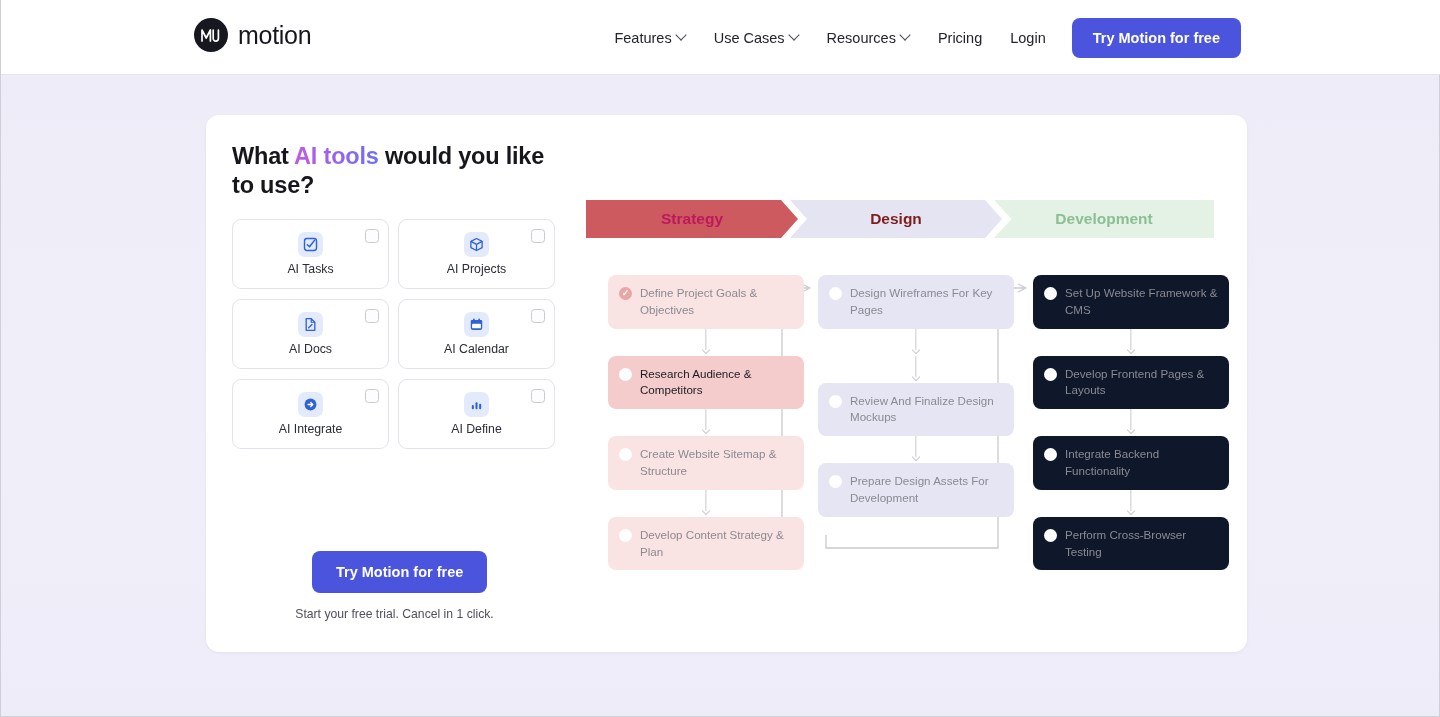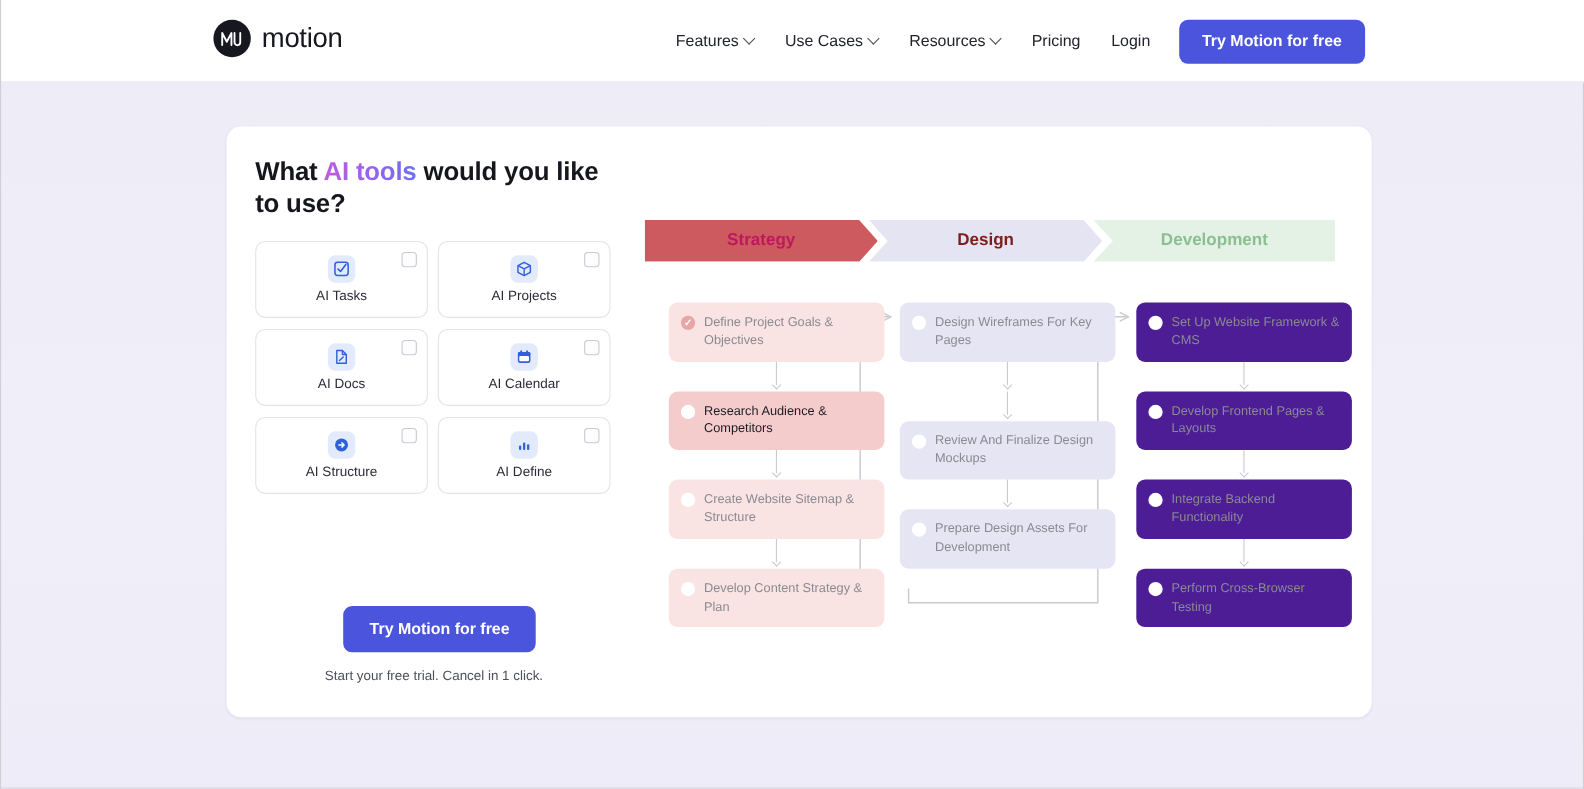--- a/index.html
+++ b/index.html
@@ -186,21 +186,21 @@
   
   .c-s { background: #fae3e3; color: #8a8a92; }
   .c-s .bullet { background: #fff; }
   .c-s.done .bullet { background: #e8a6a6; }
   .c-s.active { background: #f4cccc; color: #1b1c22; font-weight: normal; }
   .c-s.active .bullet { background: #fff; }
   
   .c-d { background: #e6e5f4; color: #8a8a92; }
   .c-d .bullet { background: #fff; }
   
-  .c-v { background: #4c1d95; color: #8a8a92; }
+  .c-v { background: #0f172a; color: #8a8a92; }
   .c-v .bullet { background: #fff; }
 
   .hlink { position: absolute; pointer-events: none; }
 </style>
 </head>
 <body>
 
 <div id="page">
 
   <div class="sliver"></div>
@@ -296,21 +296,21 @@
         <div class="opt-check"></div>
       </div>
 
       <div class="opt">
         <div class="opt-icon">
           <svg width="15" height="15" viewBox="0 0 16 16" fill="none">
             <circle cx="8" cy="8" r="6.3" fill="#2f61d9"></circle>
             <path d="M5.4 8 H10.3 M8.3 5.9 L10.5 8 L8.3 10.1" stroke="#fff" stroke-width="1.4" stroke-linecap="round" stroke-linejoin="round"></path>
           </svg>
         </div>
-        <div class="opt-label">AI Structure</div>
+        <div class="opt-label">AI Integrate</div>
         <div class="opt-check"></div>
       </div>
 
       <div class="opt">
         <div class="opt-icon">
           <svg width="15" height="15" viewBox="0 0 16 16" fill="none">
             <rect x="3" y="8.6" width="2.2" height="4.4" rx="1" fill="#2f61d9"></rect>
             <rect x="6.9" y="5.6" width="2.2" height="7.4" rx="1" fill="#2f61d9"></rect>
             <rect x="10.8" y="7.2" width="2.2" height="5.8" rx="1" fill="#2f61d9"></rect>
           </svg>

